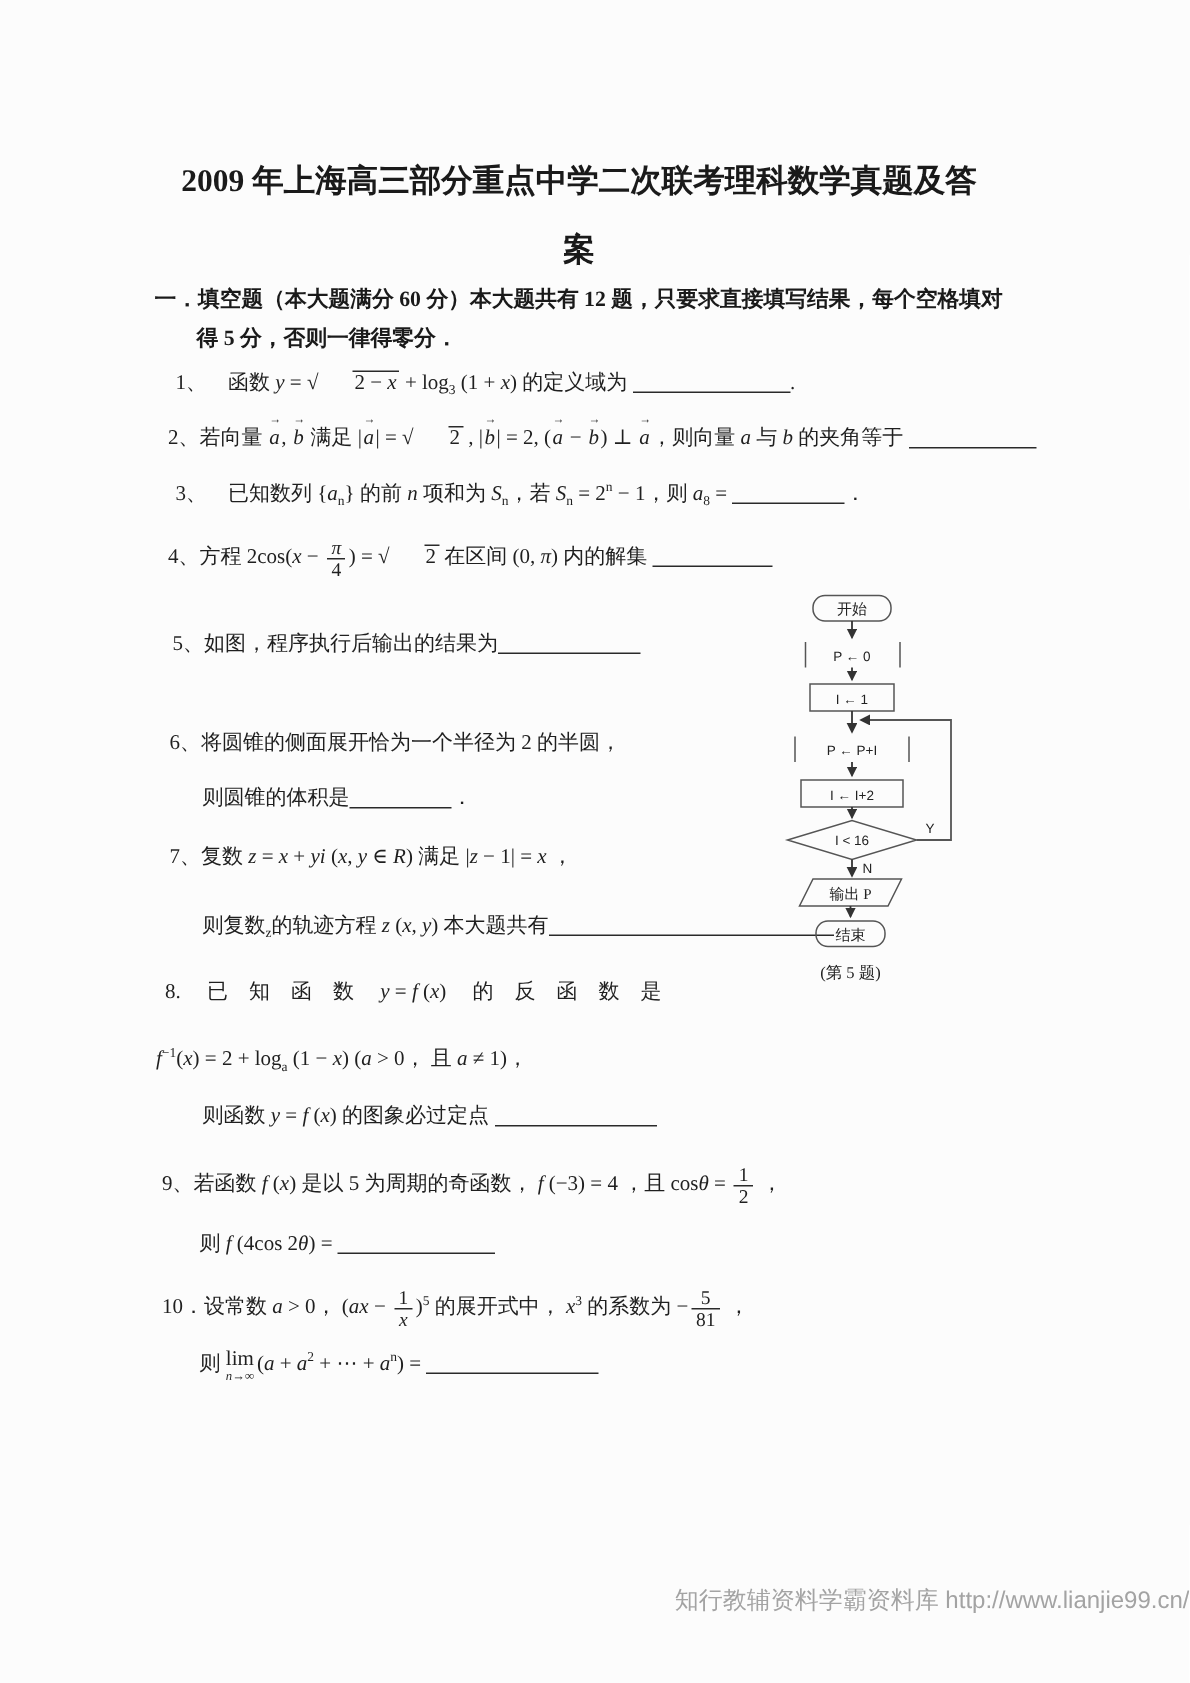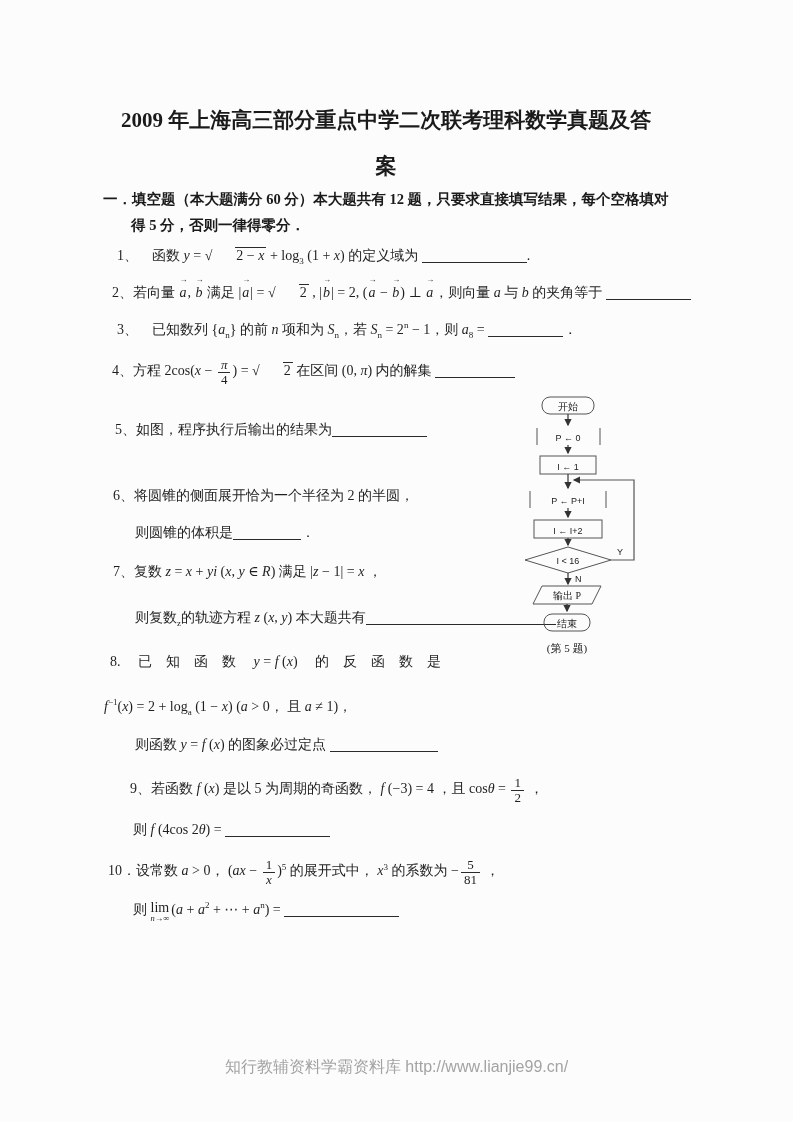--- a/index.html
+++ b/index.html
@@ -21,21 +21,21 @@
   .frac .den{display:block;border-top:1px solid #2a2a2a;padding:0 3px;}
   .vec{position:relative;display:inline-block;margin:0 1px;}
   .varr{position:absolute;top:-7px;left:0;width:100%;text-align:center;font-size:8px;line-height:8px;font-style:normal;}
   .lim{display:inline-block;vertical-align:-7px;text-align:center;margin-right:2px;}
   .lim .lt{display:block;line-height:13px;font-family:Liberation Serif, serif;}
   .lim .lu{display:block;font-size:8.5px;line-height:9px;font-style:italic;}
   .flowchart{position:absolute;left:512px;top:392px;width:172px;height:274px;}
   .flowchart svg{display:block;}
   .fc-label{font-family:"Liberation Sans","DejaVu Sans",sans-serif;font-size:9px;fill:#222;}
   .fc-cjk{font-family:"Liberation Serif","DejaVu Serif",serif;font-size:10px;fill:#222;}
-  .footer{position:absolute;top:1057px;left:0;width:793px;text-align:center;
+  .footer{position:absolute;top:1057px;left:0;width:793px;text-align:right;
           font-family:"Liberation Sans","DejaVu Sans",sans-serif;font-size:16px;color:#a3a3a3;}
 </style>
 </head>
 <body>
 
 <div class="page">
 
   <div class="title">
     <div>2009 年上海高三部分重点中学二次联考理科数学真题及答</div>
     <div>案</div>
@@ -50,21 +50,21 @@
       <div class="line" style="top: 320px; left: 117px;"><span>3、　已知数列 {</span><span class="m">a</span><sub>n</sub><span>} 的前 </span><span class="m">n</span><span> 项和为 </span><span class="m">S</span><sub>n</sub><span>，若 </span><span class="m">S</span><sub>n</sub><span> = 2</span><sup>n</sup><span> − 1，则 </span><span class="m">a</span><sub>8</sub><span> = </span><span class="blank" style="width: 75px;"></span><span>．</span></div>
       <div class="line" style="top: 358px; left: 112px;"><span>4、方程  2cos(</span><span class="m">x</span><span> − </span><span class="frac"><span class="num"><span class="it">π</span></span><span class="den"><span>4</span></span></span><span>) = </span><span class="sqrt"><span class="rt">√</span><span class="bar"><span>2</span></span></span><span> 在区间 (0, </span><span class="m">π</span><span>) 内的解集 </span><span class="blank" style="width: 80px;"></span></div>
       <div class="line" style="top: 420px; left: 115px;"><span>5、如图，程序执行后输出的结果为</span><span class="blank" style="width: 95px;"></span></div>
       <div class="line" style="top: 486px; left: 113px;"><span>6、将圆锥的侧面展开恰为一个半径为 2 的半圆，</span></div>
       <div class="line" style="top: 523px; left: 135px;"><span>则圆锥的体积是</span><span class="blank" style="width: 68px;"></span><span>．</span></div>
       <div class="line" style="top: 562px; left: 113px;"><span>7、复数 </span><span class="m">z</span><span> = </span><span class="m">x</span><span> + </span><span class="m">yi</span><span> (</span><span class="m">x</span><span>, </span><span class="m">y</span><span> ∈ </span><span class="m">R</span><span>) 满足 |</span><span class="m">z</span><span> − 1| = </span><span class="m">x</span><span> ，</span></div>
       <div class="line" style="top: 608px; left: 135px;"><span>则复数</span><sub>z</sub><span>的轨迹方程 </span><span class="m">z</span><span> (</span><span class="m">x</span><span>, </span><span class="m">y</span><span>) 本大题共有</span><span class="blank" style="width: 190px;"></span></div>
       <div class="line" style="top: 652px; left: 110px;"><span>8.　 已　知　函　数　 </span><span class="m">y</span><span> = </span><span class="m">f</span><span> (</span><span class="m">x</span><span>)　 的　反　函　数　是</span></div>
       <div class="line" style="top: 697px; left: 104px;"><span class="m">f</span><sup>−1</sup><span>(</span><span class="m">x</span><span>) = 2 + log</span><sub>a</sub><span> (1 − </span><span class="m">x</span><span>)  (</span><span class="m">a</span><span> &gt; 0，  且 </span><span class="m">a</span><span> ≠ 1)，</span></div>
       <div class="line" style="top: 735px; left: 135px;"><span>则函数 </span><span class="m">y</span><span> = </span><span class="m">f</span><span> (</span><span class="m">x</span><span>) 的图象必过定点 </span><span class="blank" style="width: 108px;"></span></div>
-      <div class="line" style="top: 776px; left: 130px;"><span>9、若函数 </span><span class="m">f</span><span> (</span><span class="m">x</span><span>) 是以 5 为周期的奇函数，  </span><span class="m">f</span><span> (−3) = 4 ，且 cos</span><span class="m">θ</span><span> = </span><span class="frac"><span class="num"><span>1</span></span><span class="den"><span>2</span></span></span><span> ，</span></div>
+      <div class="line" style="top: 776px; left: 108px;"><span>9、若函数 </span><span class="m">f</span><span> (</span><span class="m">x</span><span>) 是以 5 为周期的奇函数，  </span><span class="m">f</span><span> (−3) = 4 ，且 cos</span><span class="m">θ</span><span> = </span><span class="frac"><span class="num"><span>1</span></span><span class="den"><span>2</span></span></span><span> ，</span></div>
       <div class="line" style="top: 820px; left: 133px;"><span>则 </span><span class="m">f</span><span> (4cos 2</span><span class="m">θ</span><span>) = </span><span class="blank" style="width: 105px;"></span></div>
       <div class="line" style="top: 858px; left: 108px;"><span>10．设常数 </span><span class="m">a</span><span> &gt; 0，  (</span><span class="m">ax</span><span> − </span><span class="frac"><span class="num"><span>1</span></span><span class="den"><span class="it">x</span></span></span><span>)</span><sup>5</sup><span> 的展开式中，  </span><span class="m">x</span><sup>3</sup><span> 的系数为 −</span><span class="frac"><span class="num"><span>5</span></span><span class="den"><span>8</span><span>1</span></span></span><span> ，</span></div>
       <div class="line" style="top: 900px; left: 133px;"><span>则 </span><span class="lim"><span class="lt">lim</span><span class="lu">n→∞</span></span><span>(</span><span class="m">a</span><span> + </span><span class="m">a</span><sup>2</sup><span> + ⋯ + </span><span class="m">a</span><sup>n</sup><span>) = </span><span class="blank" style="width: 115px;"></span></div>
     </div>
 
   <div class="flowchart">
     <svg width="172" height="274" viewBox="0 0 172 274" xmlns="http://www.w3.org/2000/svg">
       <defs>
         <marker id="ah" markerWidth="7" markerHeight="7" refX="5" refY="3" orient="auto">
           <path d="M0,0 L6,3 L0,6 Z" fill="#333"></path>

